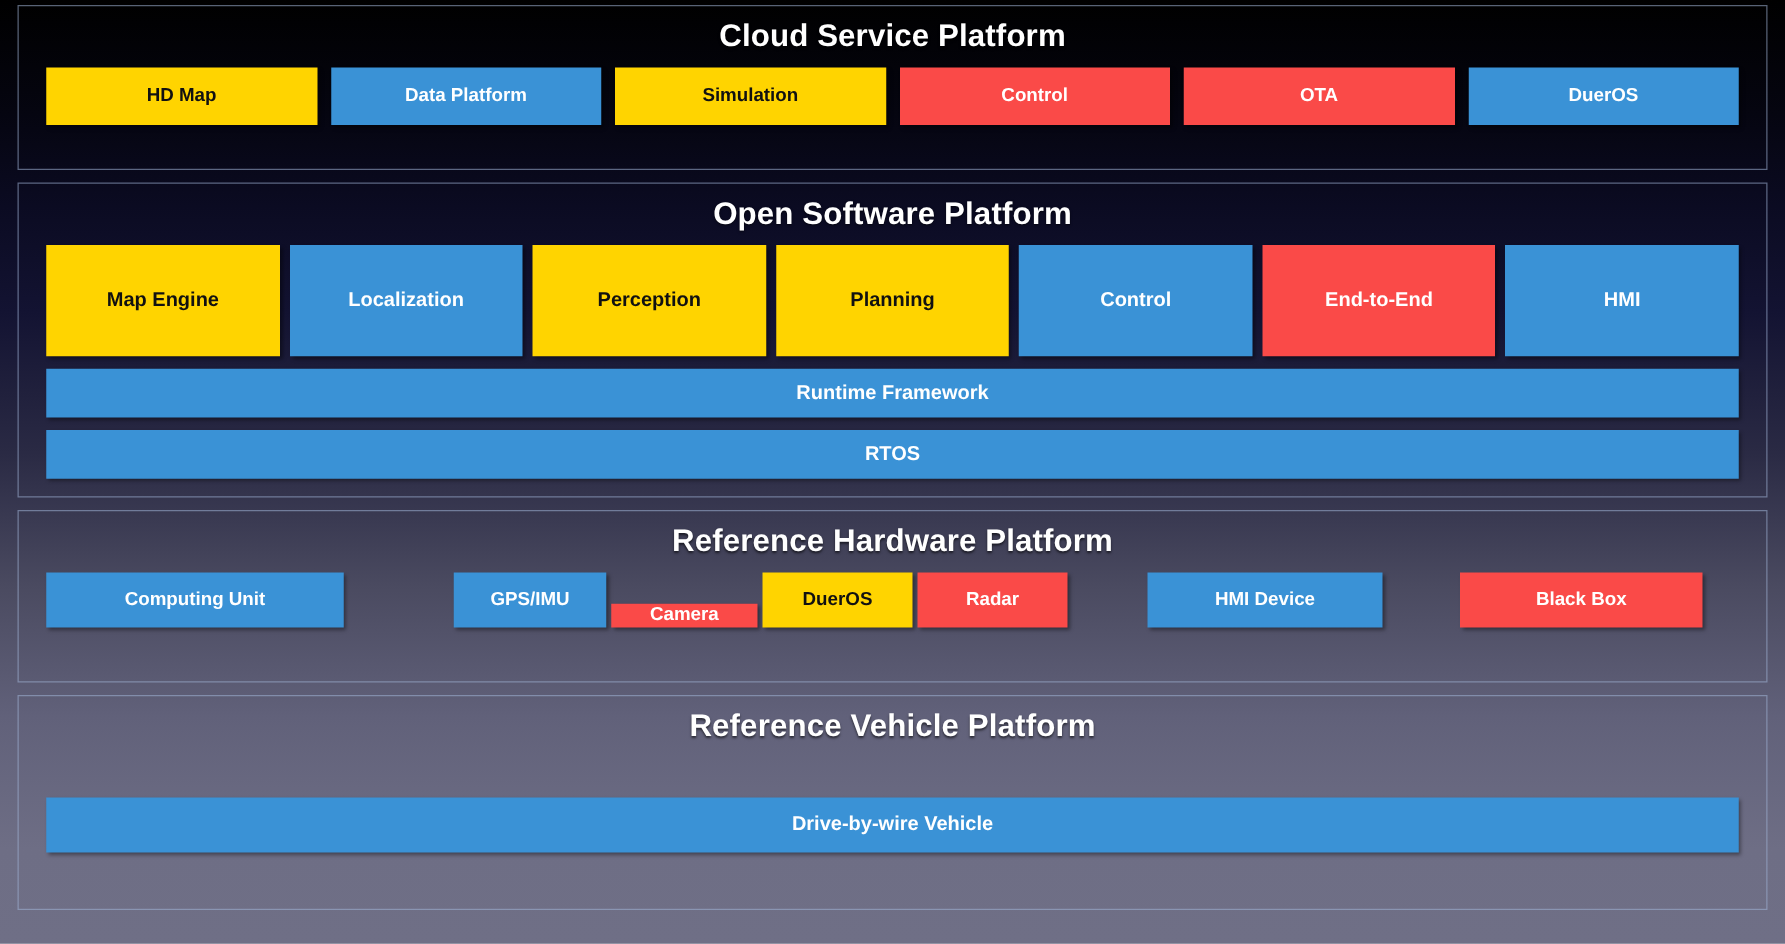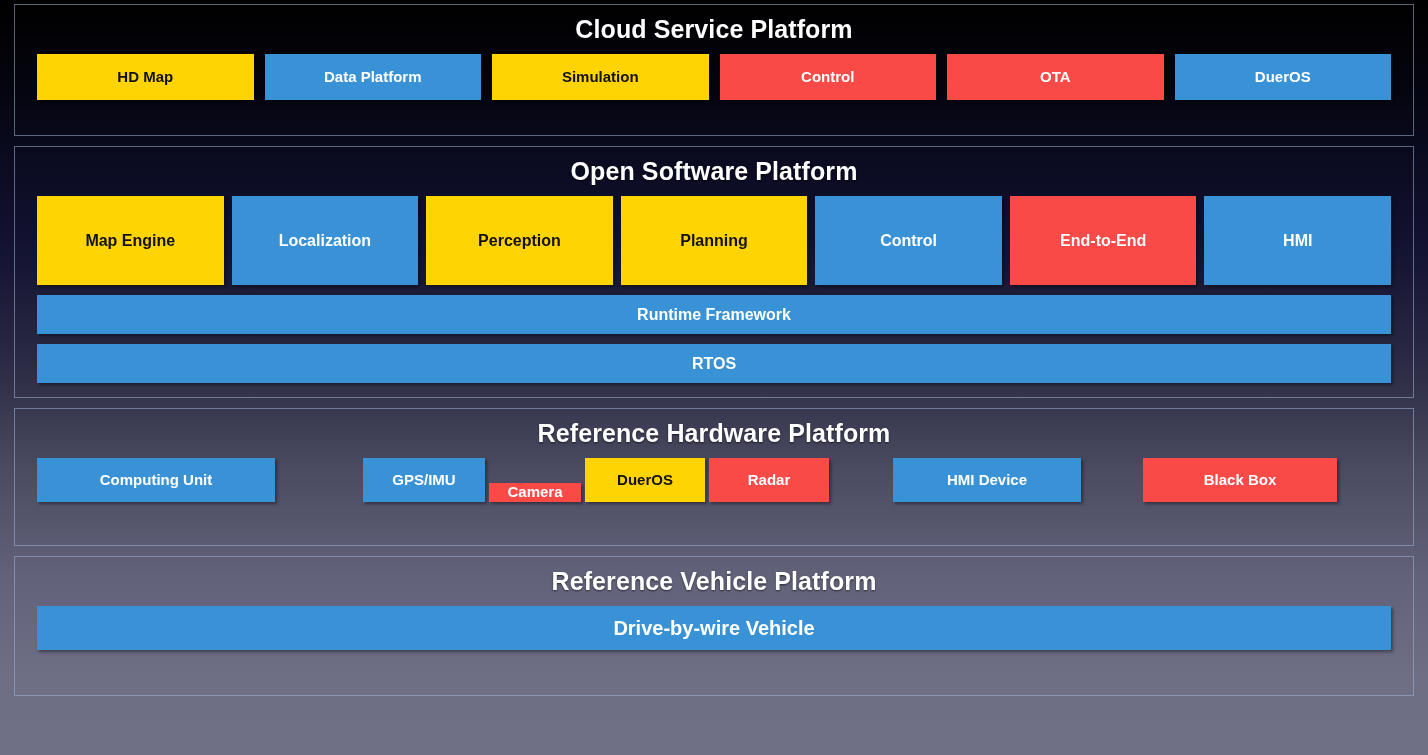--- a/index.html
+++ b/index.html
@@ -40,21 +40,21 @@
     border: 1px solid rgba(160, 180, 215, 0.55);
     position: relative;
     padding: 10px 22px 14px 22px;
     display: flex;
     flex-direction: column;
   }
 
   .section-cloud    { height: 132px; }
   .section-software { height: 252px; }
   .section-hardware { height: 138px; }
-  .section-vehicle  { height: 140px; }
+  .section-vehicle  { height: 172px; gap: 32px; }
 
   .section-title {
     text-align: center;
     color: #ffffff;
     font-weight: bold;
     font-size: 25px;
     letter-spacing: 0.1px;
     text-shadow: 0 1px 2px rgba(0,0,0,0.6);
     margin-bottom: 10px;
     line-height: 1.15;
@@ -99,33 +99,33 @@
   .sw-bar:last-child { margin-bottom: 0; text-align: center; }
 
   
   .hw-row { height: 44px; align-items: stretch; }
   .hw-row .box { font-size: 15px; }
 
   .hw-computing { width: 238px; }
   .hw-spacer-a  { width: 64px; }
   .hw-sensors   { display: flex; gap: 4px; }
   .hw-gps       { width: 122px; margin-left: 24px; }
-  .hw-camera    { width: 92px; margin-top: 25px; }
+  .hw-camera    { width: 117px; margin-top: 25px; }
   .hw-lidar     { width: 120px; }
   .hw-radar     { width: 120px; }
   .hw-spacer-b  { width: 64px; }
   .hw-hmi       { width: 188px; }
   .hw-spacer-c  { width: 62px; }
   .hw-blackbox  { width: 194px; }
 
   
   .veh-bar {
     height: 44px;
     width: 100%;
-    font-size: 20px;
+    font-size: 16px;
   }
 </style>
 </head>
 <body>
 
 <div class="canvas">
 
   <div class="section section-cloud">
     <div class="section-title">Cloud Service Platform</div>
     <div class="row cloud-row">

